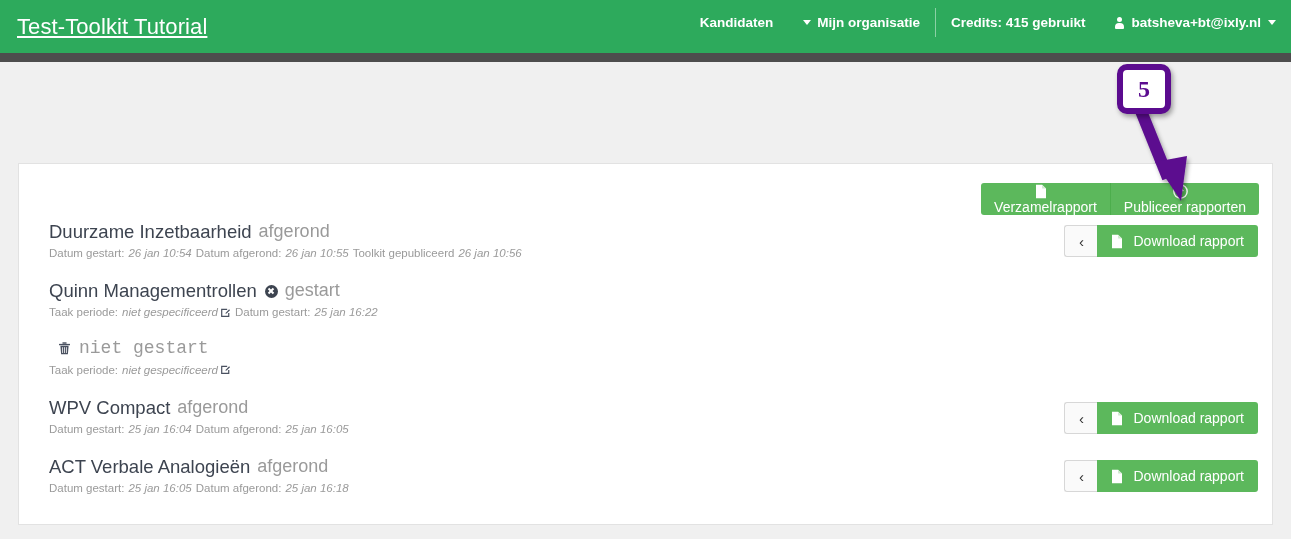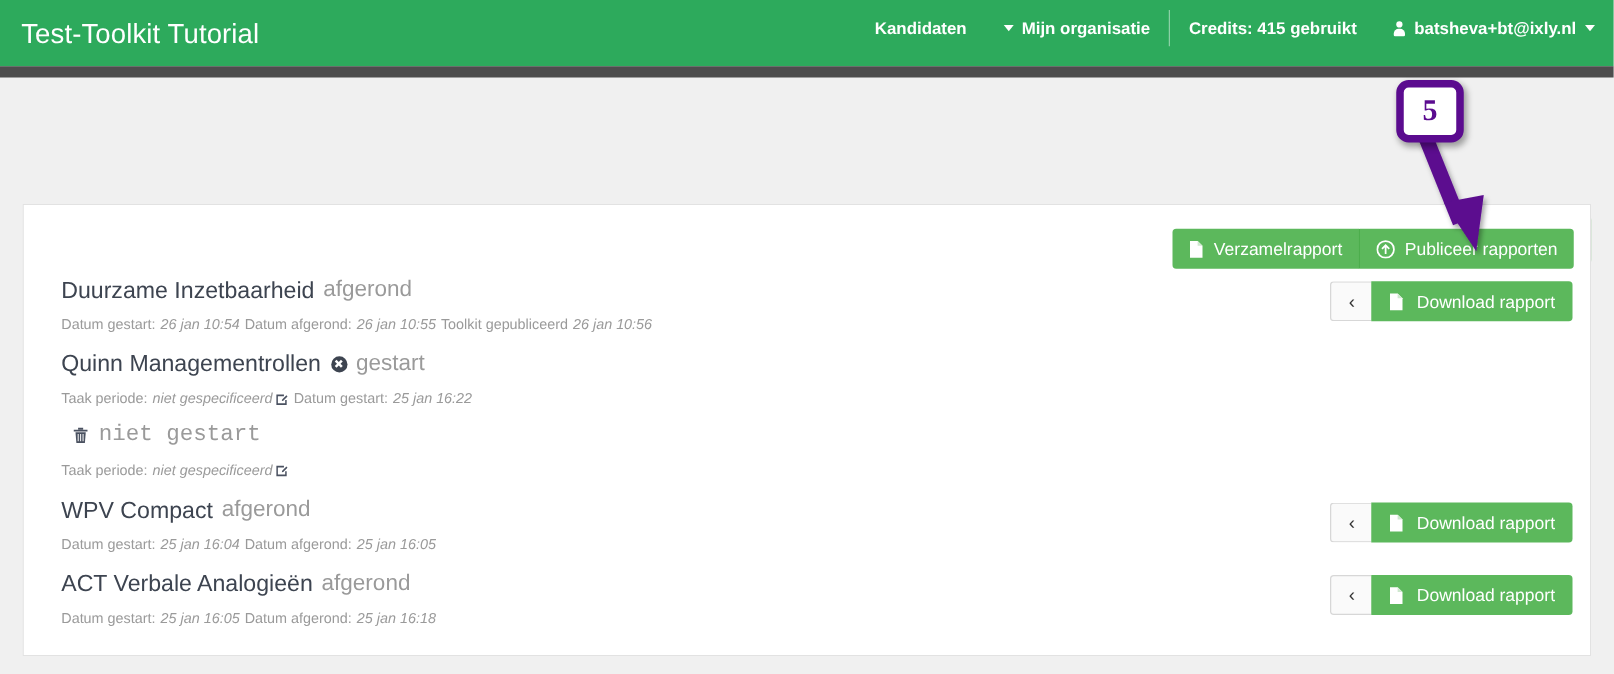--- a/index.html
+++ b/index.html
@@ -17,20 +17,21 @@
   
   .navbar {
     position: absolute; left: 0; top: 0; width: 1291px; height: 53px;
     background: #2daa5c;
   }
   .brand {
     position: absolute; left: 17px; top: 0; height: 53px;
     line-height: 53px;
     color: #ffffff; font-size: 22px; letter-spacing: .1px;
     white-space: nowrap;
+    text-decoration: underline;
   }
   .nav-right {
     position: absolute; right: 0; top: 0; height: 45px;
     display: flex; align-items: stretch;
   }
   .nav-item {
     display: flex; align-items: center;
     color: #ffffff; font-size: 13.5px; font-weight: bold;
     padding: 0 15px; white-space: nowrap;
     cursor: pointer; text-decoration: none;
@@ -130,41 +131,41 @@
   .card {
     position: absolute; left: 18px; top: 163px;
     width: 1255px; height: 362px;
     background: #ffffff; border: 1px solid #e2e2e2;
   }
   .report-btns {
     position: absolute; right: 13px; top: 19px;
     display: flex; align-items: stretch;
   }
   .btn-sm {
-    height: 32px; font-size: 14px; padding: 0 13px;
+    height: 32px; font-size: 14px; padding: 0 13px; flex-direction: column;
   }
   .btn-grp-l { border-radius: 3px 0 0 3px; border-right: 1px solid #4cae4c; }
   .btn-grp-r { border-radius: 0 3px 3px 0; }
   .btn-sm .bi { margin-right: 8px; }
 
   
   .task {
     position: absolute; left: 30px; right: 14px;
   }
   .task-title {
     font-size: 18.5px; color: #3d4450; font-weight: normal;
     white-space: nowrap; display: flex; align-items: center;
     line-height: 1.1;
   }
   .task-status {
     font-size: 18px; color: #9a9a9a; margin-left: 7px;
     font-family: "Liberation Sans", sans-serif;
   }
   .task-meta {
-    font-size: 11.5px; color: #9a9a9a; margin-top: 12px;
+    font-size: 11.5px; color: #9a9a9a; margin-top: 5px;
     white-space: nowrap; display: flex; align-items: center;
   }
   .task-meta .it { font-style: italic; }
   .meta-seg { margin-right: 4px; }
   .inline-ic { display: inline-flex; margin: 0 4px 0 2px; align-items: center; }
 
   .row-actions {
     position: absolute; right: 14px;
     display: flex; align-items: stretch;
   }

